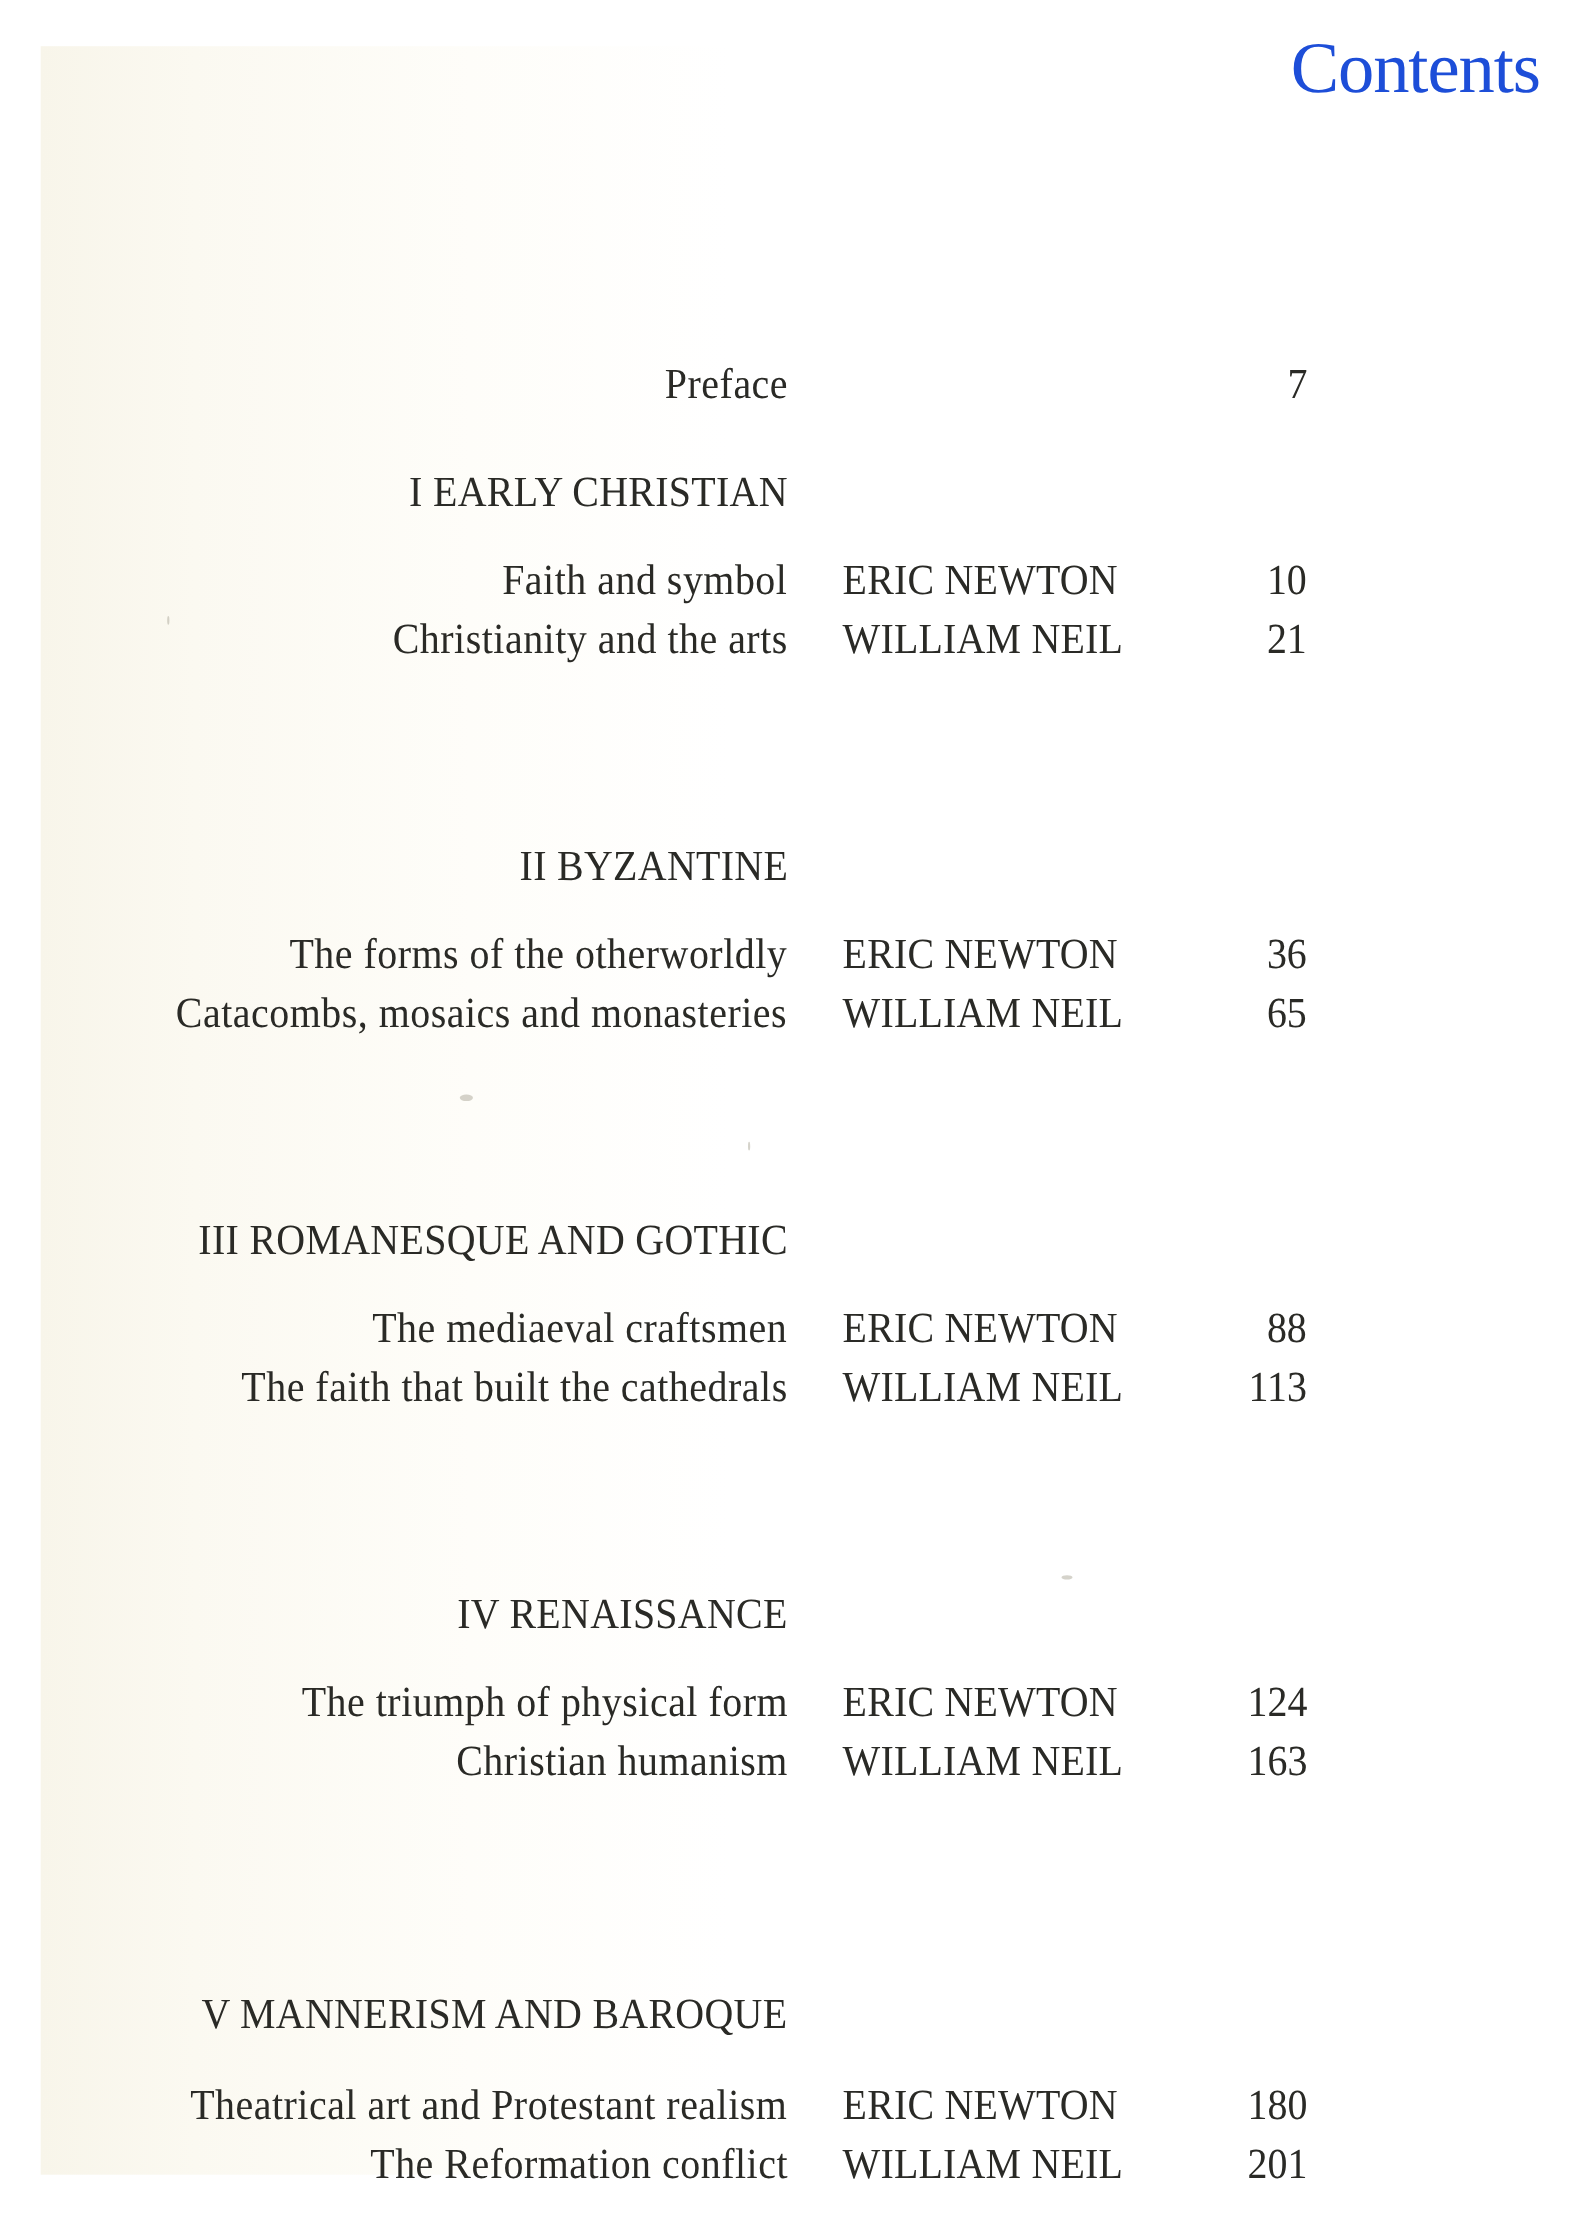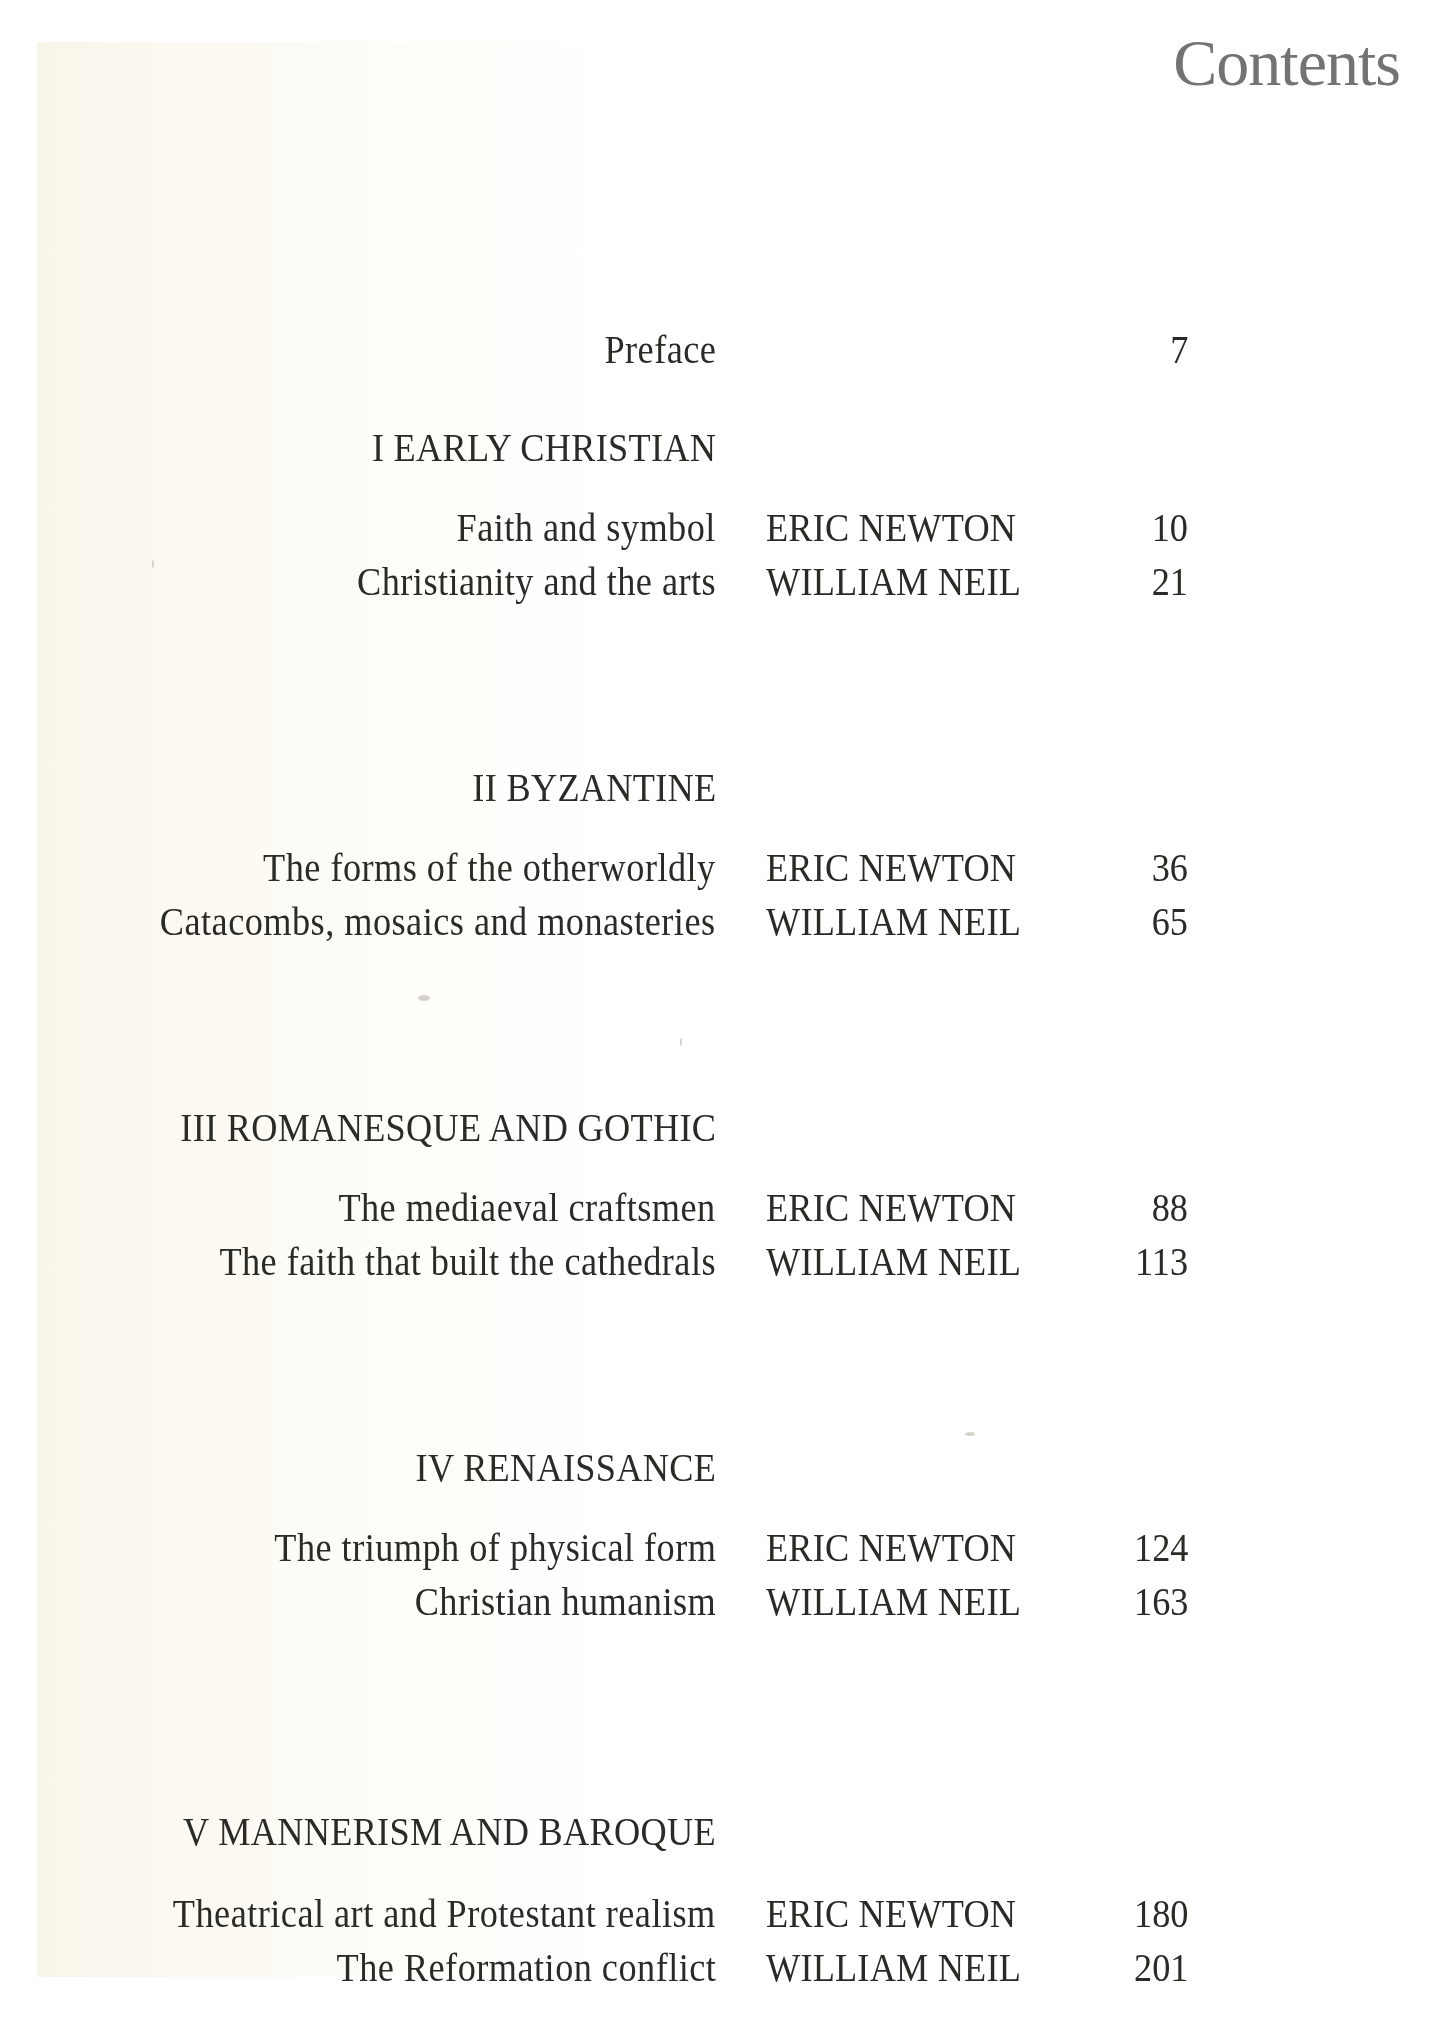--- a/index.html
+++ b/index.html
@@ -8,21 +8,21 @@
       background: #ffffff;
       font-family: "Liberation Serif", "DejaVu Serif", serif;
       color: #2a2a26;
     }
     .paper {
       position: absolute; left: 37px; top: 42px; width: 1395px; height: 1935px;
       background: linear-gradient(90deg, #f8f5ea 0%, #fbf9f1 10%, #fefdf9 28%, #ffffff 45%, #ffffff 100%);
     }
     .title {
       position: absolute; right: 32px; top: 30px;
-      font-size: 66px; letter-spacing: -1px; line-height: 1; color: #737373;
+      font-size: 66px; letter-spacing: -1px; line-height: 1; color: #1d4ed8;
     }
     .t { position: absolute; font-size: 39px; line-height: 1; white-space: nowrap; transform: scaleX(0.93); }
     .r { transform-origin: right center; }
     .l { transform-origin: left center; }
     .ttl { right: 716px; letter-spacing: 0.5px; }
     .sec { right: 716px; letter-spacing: 0.3px; }
     .auth { left: 766px; letter-spacing: 0.2px; }
     .pg { right: 244px; }
     .speck { position: absolute; background: #b9b6a8; border-radius: 50%; opacity: .6; }
   </style>

